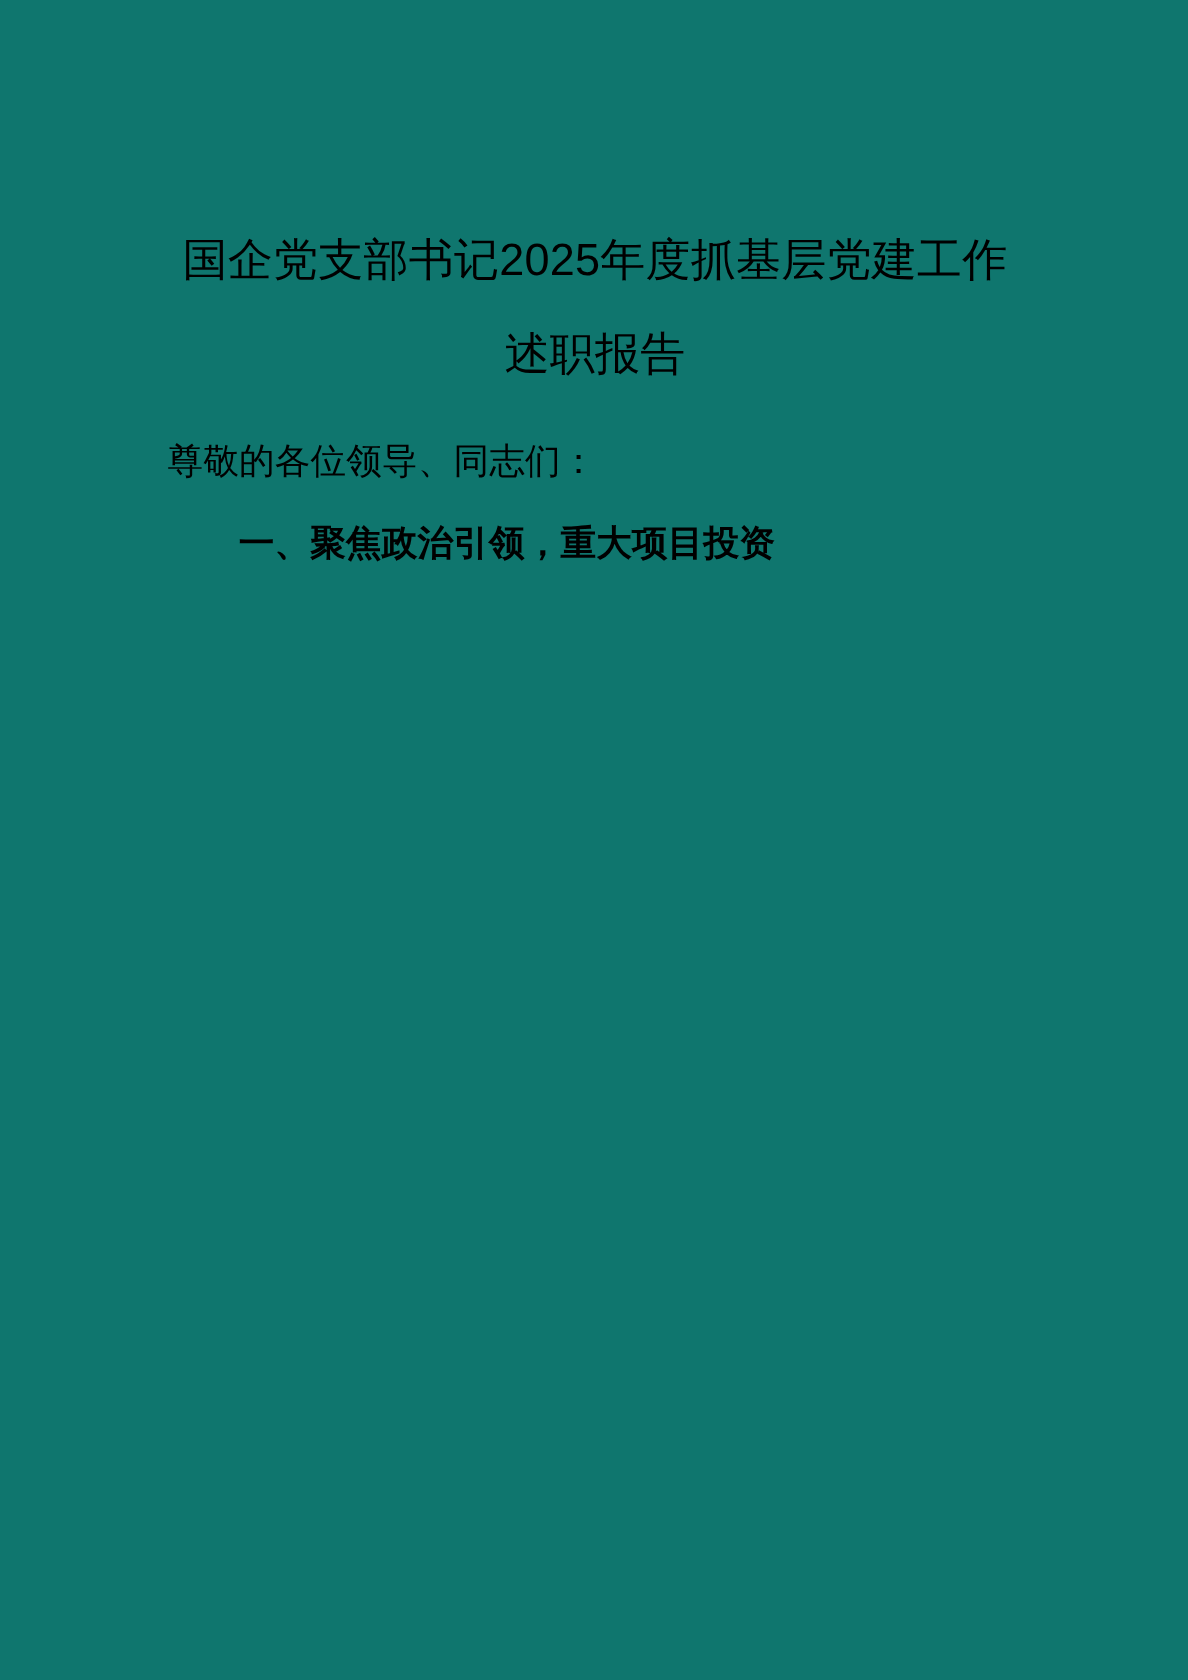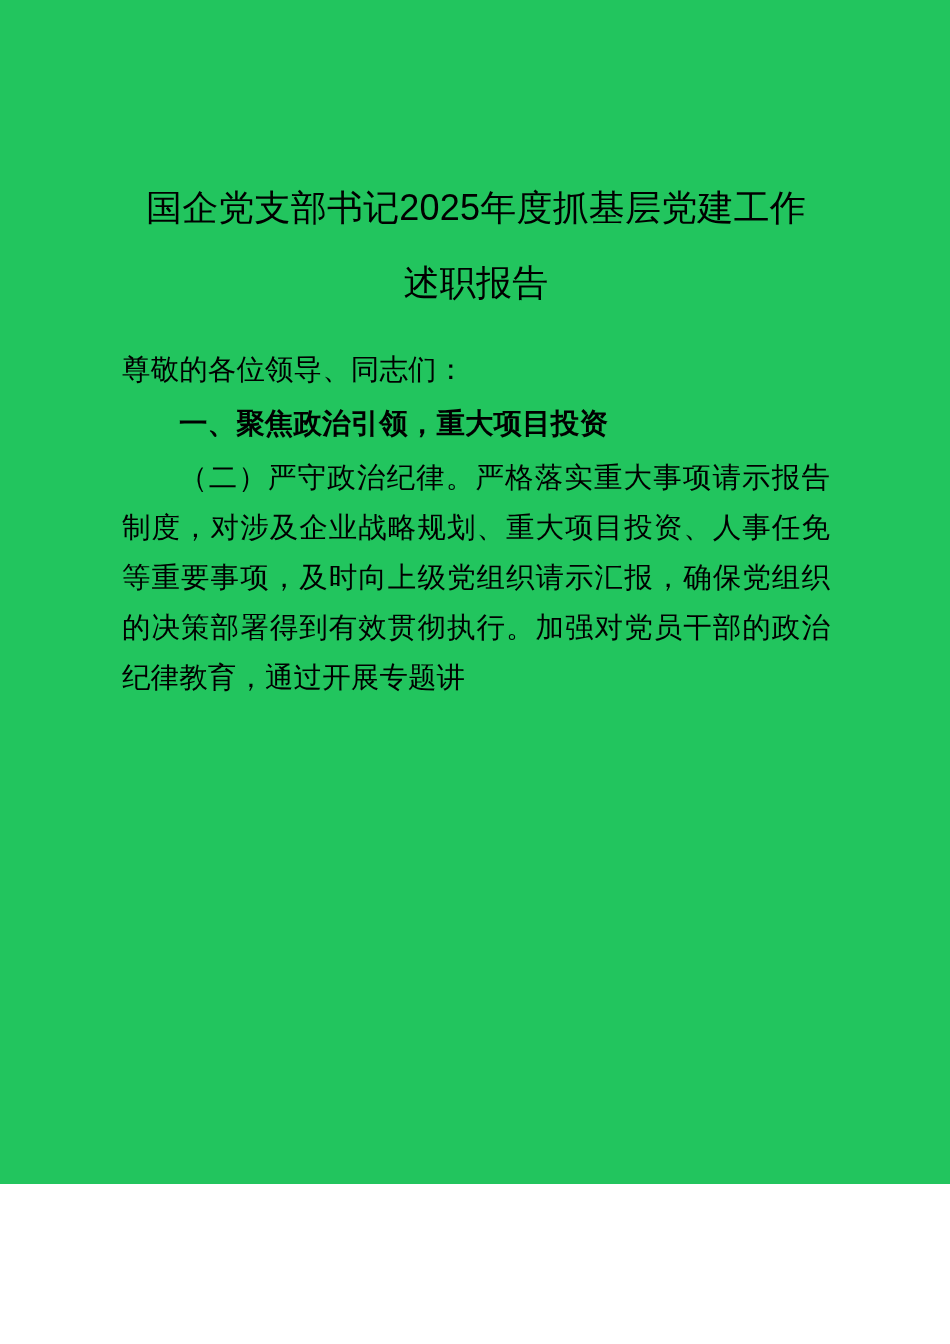--- a/index.html
+++ b/index.html
@@ -11,22 +11,22 @@
     width: 950px;
     height: 1344px;
     font-family: "Liberation Sans", "DejaVu Sans", sans-serif;
     color: #000000;
     -webkit-font-smoothing: antialiased;
   }
 
   .page {
     position: relative;
     width: 950px;
-    height: 1184px;
-    background: #22c55e;
+    height: 1344px;
+    background: #0f766e;
     box-sizing: border-box;
     overflow: hidden;
   }
 
   .content {
     position: absolute;
     left: 118px;
     top: 170px;
     width: 716px;
   }
@@ -45,21 +45,21 @@
     display: block;
   }
 
   
   .para {
     font-size: 28.5px;
     line-height: 50px;
     font-weight: 400;
     text-align: justify;
     text-justify: inter-ideograph;
-    margin: 4px;
+    margin: 16px;
     word-break: break-all;
     letter-spacing: 0.1px;
   }
   .para.indent {
     text-indent: 57px;
   }
   .para.heading {
     font-weight: 700;
     text-indent: 57px;
   }
@@ -79,16 +79,15 @@
       <span class="title-line">国企党支部书记2025年度抓基层党建工作</span>
       <span class="title-line">述职报告</span>
     </h1>
 
     <p class="para">尊敬的各位领导、同志们：</p>
 
 
     <p class="para heading">一、聚焦政治引领，重大项目投资</p>
 
 
-    <p class="para indent clip-bottom">（二）严守政治纪律。严格落实重大事项请示报告制度，对涉及企业战略规划、重大项目投资、人事任免等重要事项，及时向上级党组织请示汇报，确保党组织的决策部署得到有效贯彻执行。加强对党员干部的政治纪律教育，通过开展专题讲</p>
 
   </div>
 </div>
 
 </body></html>

